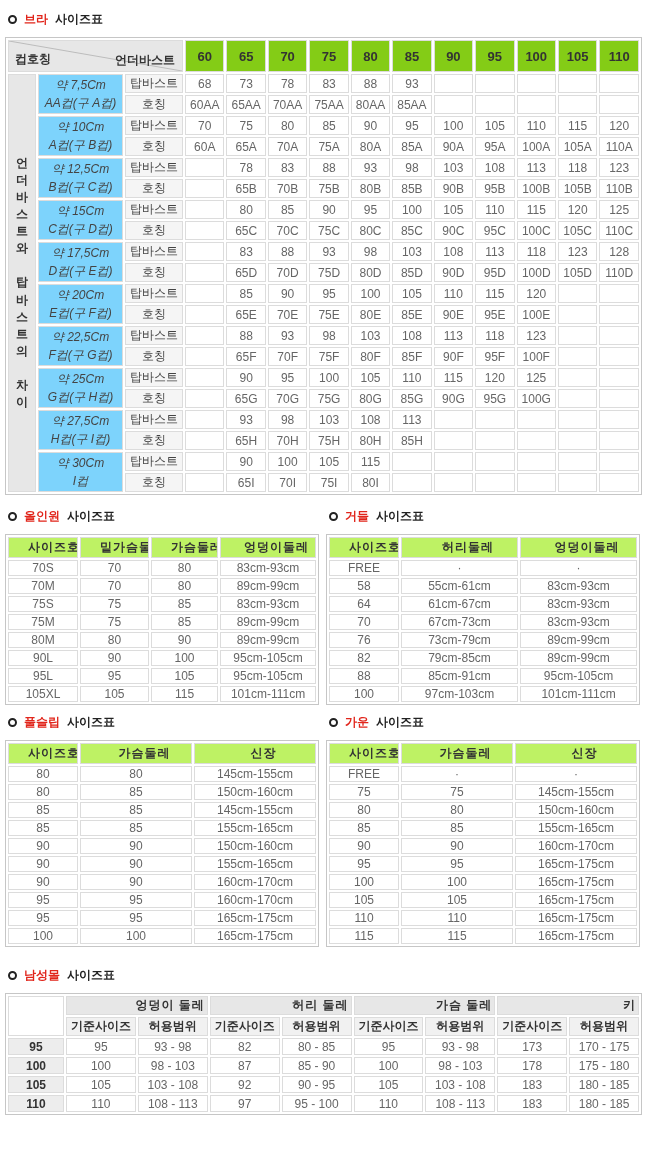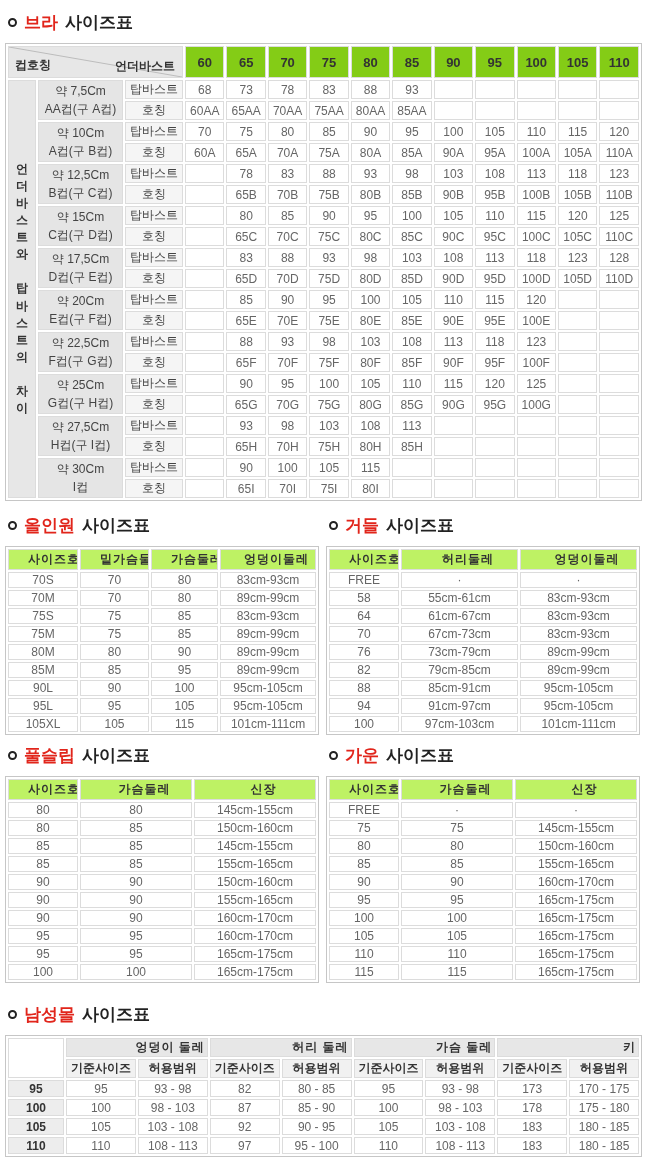--- a/index.html
+++ b/index.html
@@ -1,37 +1,37 @@
 <!DOCTYPE html>
 <html><head>
 <meta charset="utf-8">
 <style>
   html,body{margin:0;padding:0;background:#fff;}
   body{width:647px;min-height:1161px;font-family:"Liberation Sans","DejaVu Sans",sans-serif;color:#666;}
   .page{padding:2px 5px 6px 5px;}
 
-  .section-title{display:flex;align-items:center;gap:7px;font-size:17px;font-weight:bold;color:#222;margin:9px 0 9px 3px;}
+  .section-title{display:flex;align-items:center;gap:7px;font-size:12px;font-weight:bold;color:#222;margin:9px 0 9px 3px;}
   .bullet{width:5px;height:5px;border:2px solid #222;border-radius:50%;flex:0 0 auto;}
   .title-red{color:#e1251b;}
   .title-black{color:#222;}
 
   table{border-collapse:separate;border-spacing:2px;background:#fff;border:1px solid #c6c6c6;table-layout:fixed;}
   th,td{border:1px solid #dcdcdc;text-align:center;vertical-align:middle;font-size:12px;font-weight:normal;color:#666;padding:0 2px;height:15px;box-sizing:border-box;overflow:hidden;white-space:nowrap;}
 
   
   .bra-table{width:637px;margin-bottom:4px;}
   .bra-table td.val{height:14px;}
   .diag-cell{position:relative;background:#e7e7e7;height:32px;}
   .diag-cell svg{position:absolute;left:0;top:0;width:100%;height:100%;}
   .corner-top{position:absolute;top:11px;right:7px;font-weight:bold;color:#333;}
   .corner-bottom{position:absolute;bottom:3px;left:6px;font-weight:bold;color:#333;}
   .size-hdr{background:#84cc16;font-weight:bold;color:#333;font-size:13px;}
   .side-cell{background:#e7e7e7;}
   .vert-label{white-space:pre-line;word-break:break-all;width:14px;margin:0 auto;font-weight:bold;color:#333;font-size:12px;line-height:1.42;}
-  .cup-cell{background:#e5e5e5;color:#444;line-height:1.5;}
+  .cup-cell{background:#7dd3fc;color:#444;line-height:1.5;font-style:italic;}
   .lbl-cell{background:#f5f5f5;color:#444;}
 
   
   .pair{display:flex;justify-content:space-between;align-items:flex-end;}
   .half{width:316px;}
   .half table{width:314px;}
   .shdr{background:#bef264;font-weight:bold;color:#333;height:21px;letter-spacing:1px;padding-left:19px;}
   .srow td{height:16px;}
 
   
@@ -458,26 +458,20 @@
               <td>85</td>
               <td>89cm-99cm</td>
             </tr>
             <tr class="srow">
               <td>80M</td>
               <td>80</td>
               <td>90</td>
               <td>89cm-99cm</td>
             </tr>
             <tr class="srow">
-              <td>85M</td>
-              <td>85</td>
-              <td>95</td>
-              <td>89cm-99cm</td>
-            </tr>
-            <tr class="srow">
               <td>90L</td>
               <td>90</td>
               <td>100</td>
               <td>95cm-105cm</td>
             </tr>
             <tr class="srow">
               <td>95L</td>
               <td>95</td>
               <td>105</td>
               <td>95cm-105cm</td>
@@ -539,25 +533,20 @@
               <td>82</td>
               <td>79cm-85cm</td>
               <td>89cm-99cm</td>
             </tr>
             <tr class="srow">
               <td>88</td>
               <td>85cm-91cm</td>
               <td>95cm-105cm</td>
             </tr>
             <tr class="srow">
-              <td>94</td>
-              <td>91cm-97cm</td>
-              <td>95cm-105cm</td>
-            </tr>
-            <tr class="srow">
               <td>100</td>
               <td>97cm-103cm</td>
               <td>101cm-111cm</td>
             </tr>
           </tbody>
         </table>
     </div>
   </div>
 
   <div class="pair">

